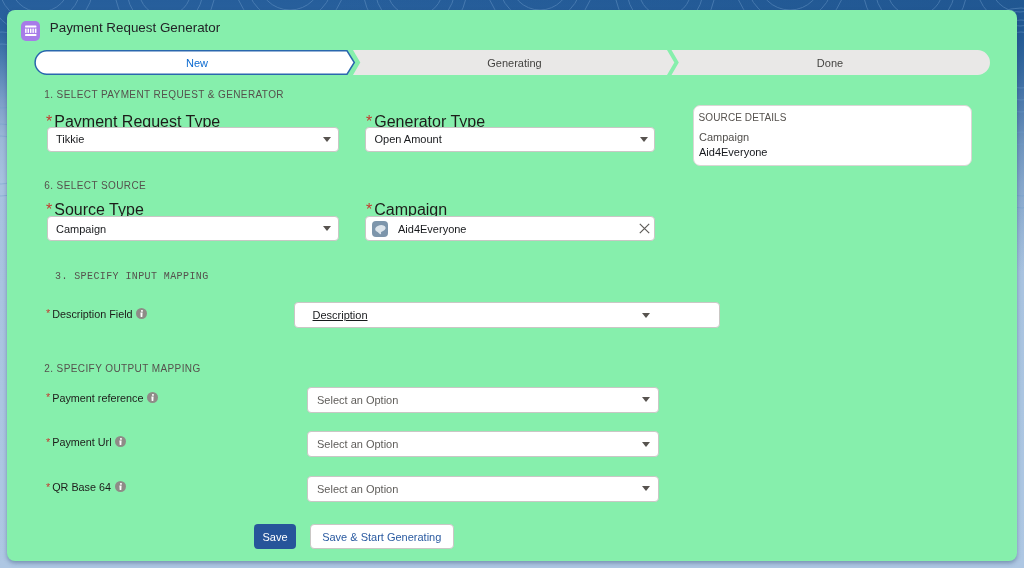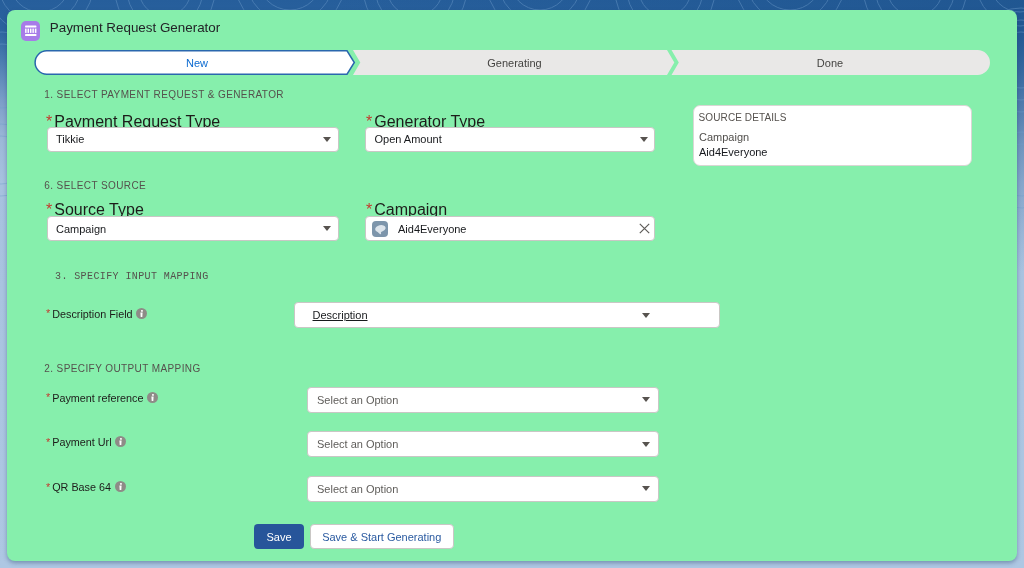--- a/index.html
+++ b/index.html
@@ -192,15 +192,15 @@
   <div class="tri" style="left:635px; top:431.5px;"></div>
 
   <div class="abs lbl big" style="left:39px; top:471.4px;"><span class="req">*</span>QR Base 64<svg width="11" height="11" viewBox="0 0 11 11" style="margin-left:3.5px; vertical-align:-1.5px;">
         <circle cx="5.5" cy="5.5" r="5.5" fill="#8e8b87"></circle>
         <rect x="5.1" y="2" width="1.7" height="1.7" rx="0.3" fill="#fff"></rect>
         <path d="M4.4,4.6 L6.6,4.6 L6.3,9 L4.7,9 Z" fill="#fff"></path>
       </svg></div>
   <div class="combo ph" style="left:299.5px; top:465.5px; width:352px; height:26px; padding-left:9.5px;">Select an Option</div>
   <div class="tri" style="left:635px; top:476px;"></div>
 
-  <div class="btn" style="left:247px; top:514px; width:50px; background:#27559a; color:#fff;">Save</div>
+  <div class="btn" style="left:247px; top:514px; width:42px; background:#27559a; color:#fff;">Save</div>
   <div class="btn" style="left:303px; top:514px; width:143.5px; background:#fff; border:1px solid #c9c7c5; color:#2a5aa0;">Save &amp; Start Generating</div>
 </div>
 
 </body></html>

